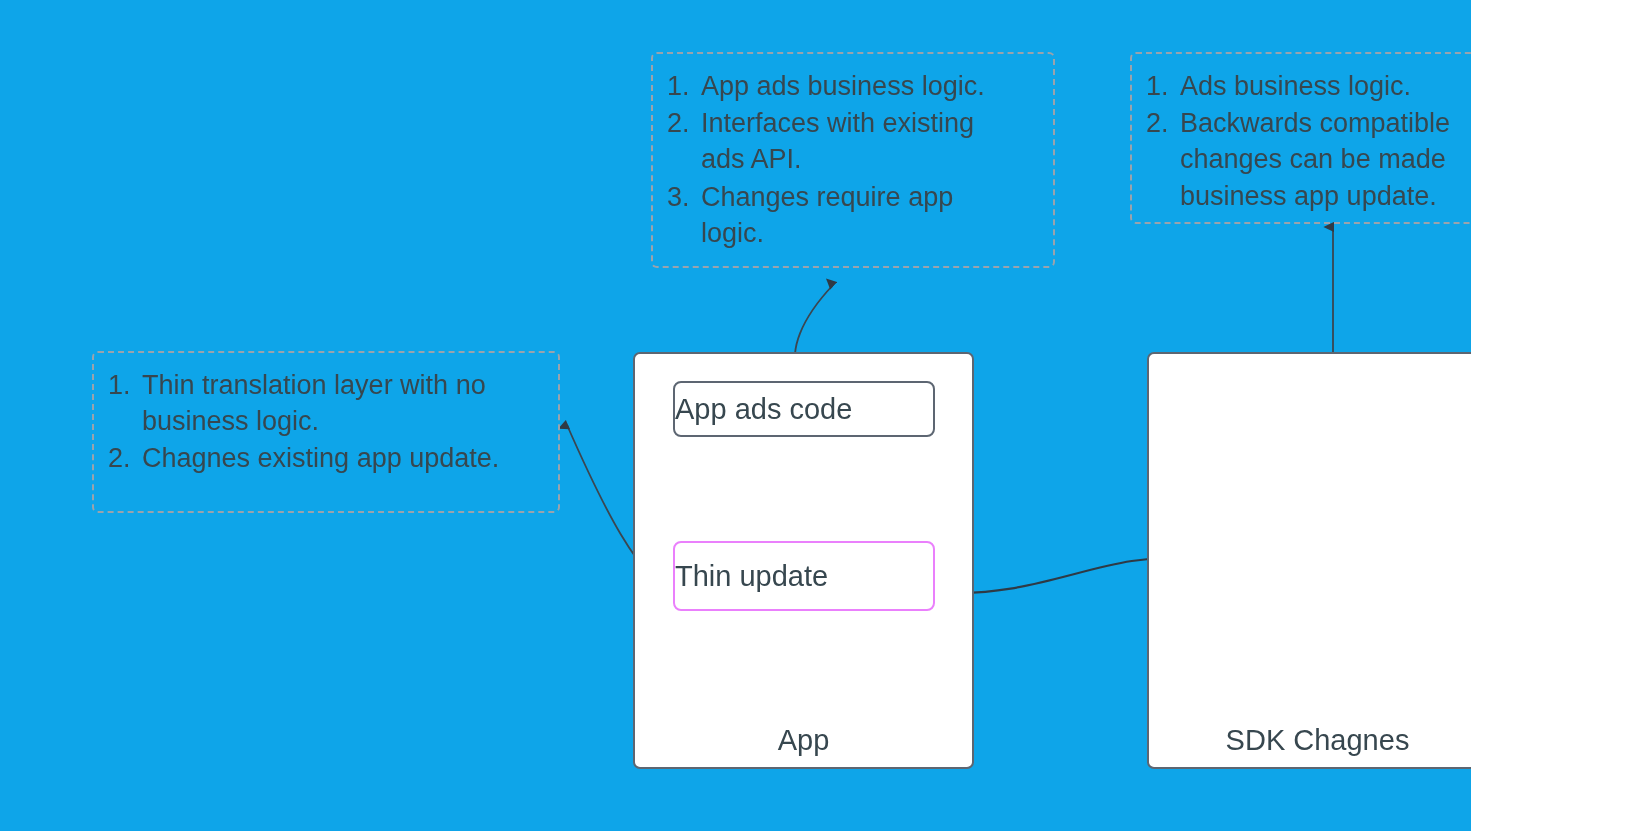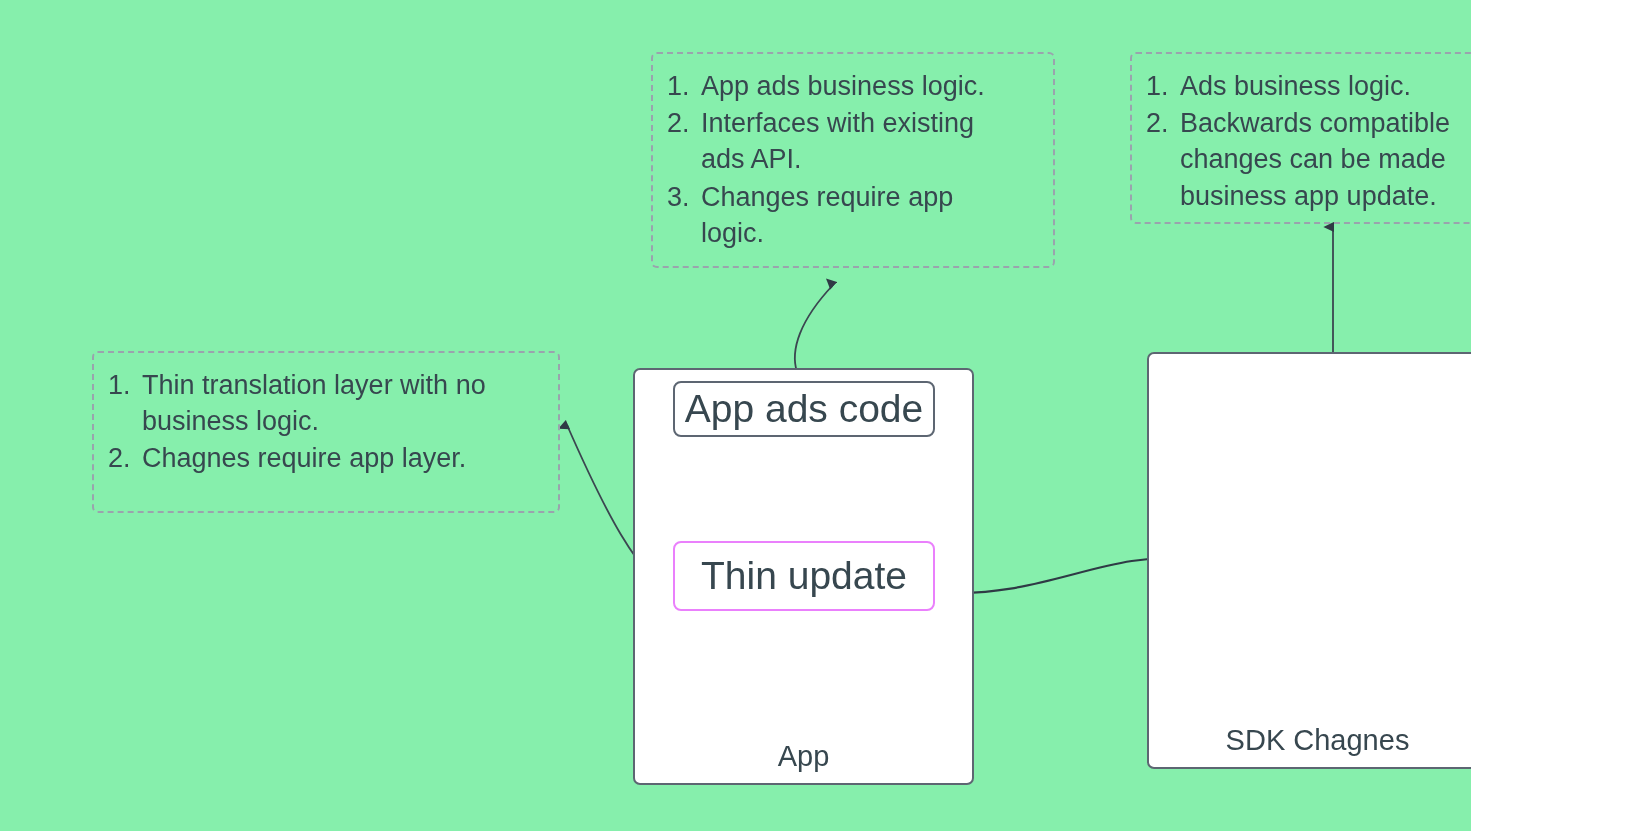--- a/index.html
+++ b/index.html
@@ -9,21 +9,21 @@
     background: #ffffff;
   }
   body {
     font-family: "Liberation Sans", "DejaVu Sans", sans-serif;
     color: #37474f;
   }
   #canvas {
     position: relative;
     width: 1471px;
     height: 831px;
-    background: #86efac;
+    background: #0ea5e9;
     overflow: hidden;
   }
   
   .note {
     position: absolute;
     box-sizing: border-box;
     border: 2px dashed #9aa3ad;
     border-radius: 6px;
     background: transparent;
     padding: 14px 18px 14px 14px;
@@ -68,24 +68,24 @@
     text-align: center;
     font-size: 29px;
     color: #37474f;
   }
   
   .inner-box {
     position: absolute;
     box-sizing: border-box;
     display: flex;
     align-items: center;
-    justify-content: center;
+    justify-content: flex-start;
     border-radius: 8px;
     background: #ffffff;
-    font-size: 39px;
+    font-size: 29px;
     color: #37474f;
     text-align: center;
   }
   .inner-box.slate  { border: 2.5px solid #5d6672; }
   .inner-box.violet { border: 2.5px solid #ea80fc; }
   .inner-box.green  { border: 2.5px solid #3fbf4f; border-radius: 10px; }
 
   
   #connectors {
     position: absolute;
@@ -162,25 +162,25 @@
       <li>Backwards compatible
 changes can be made
 business app update.</li>
     </ol>
   </div>
 
   <div class="note" id="note-thin-wrapper" style="left:92px; top:351px; width:468px; height:162px;">
     <ol>
       <li>Thin translation layer with no
 business logic.</li>
-      <li>Chagnes require app layer.</li>
+      <li>Chagnes existing app update.</li>
     </ol>
   </div>
 
-  <div class="container-box" id="container-app" style="left:633px; top:352px; width:341px; height:417px;margin-top:16px;">
+  <div class="container-box" id="container-app" style="left:633px; top:352px; width:341px; height:417px;">
     <span class="container-label">App</span>
   </div>
 
   <div class="inner-box slate" id="box-app-ads-code" style="left:673px; top:381px; width:262px; height:56px;">
     <span>App ads code</span>
   </div>
 
   <div class="inner-box violet" id="box-thin-wrapper" style="left:673px; top:541px; width:262px; height:70px;">
     <span>Thin update</span>
   </div>

